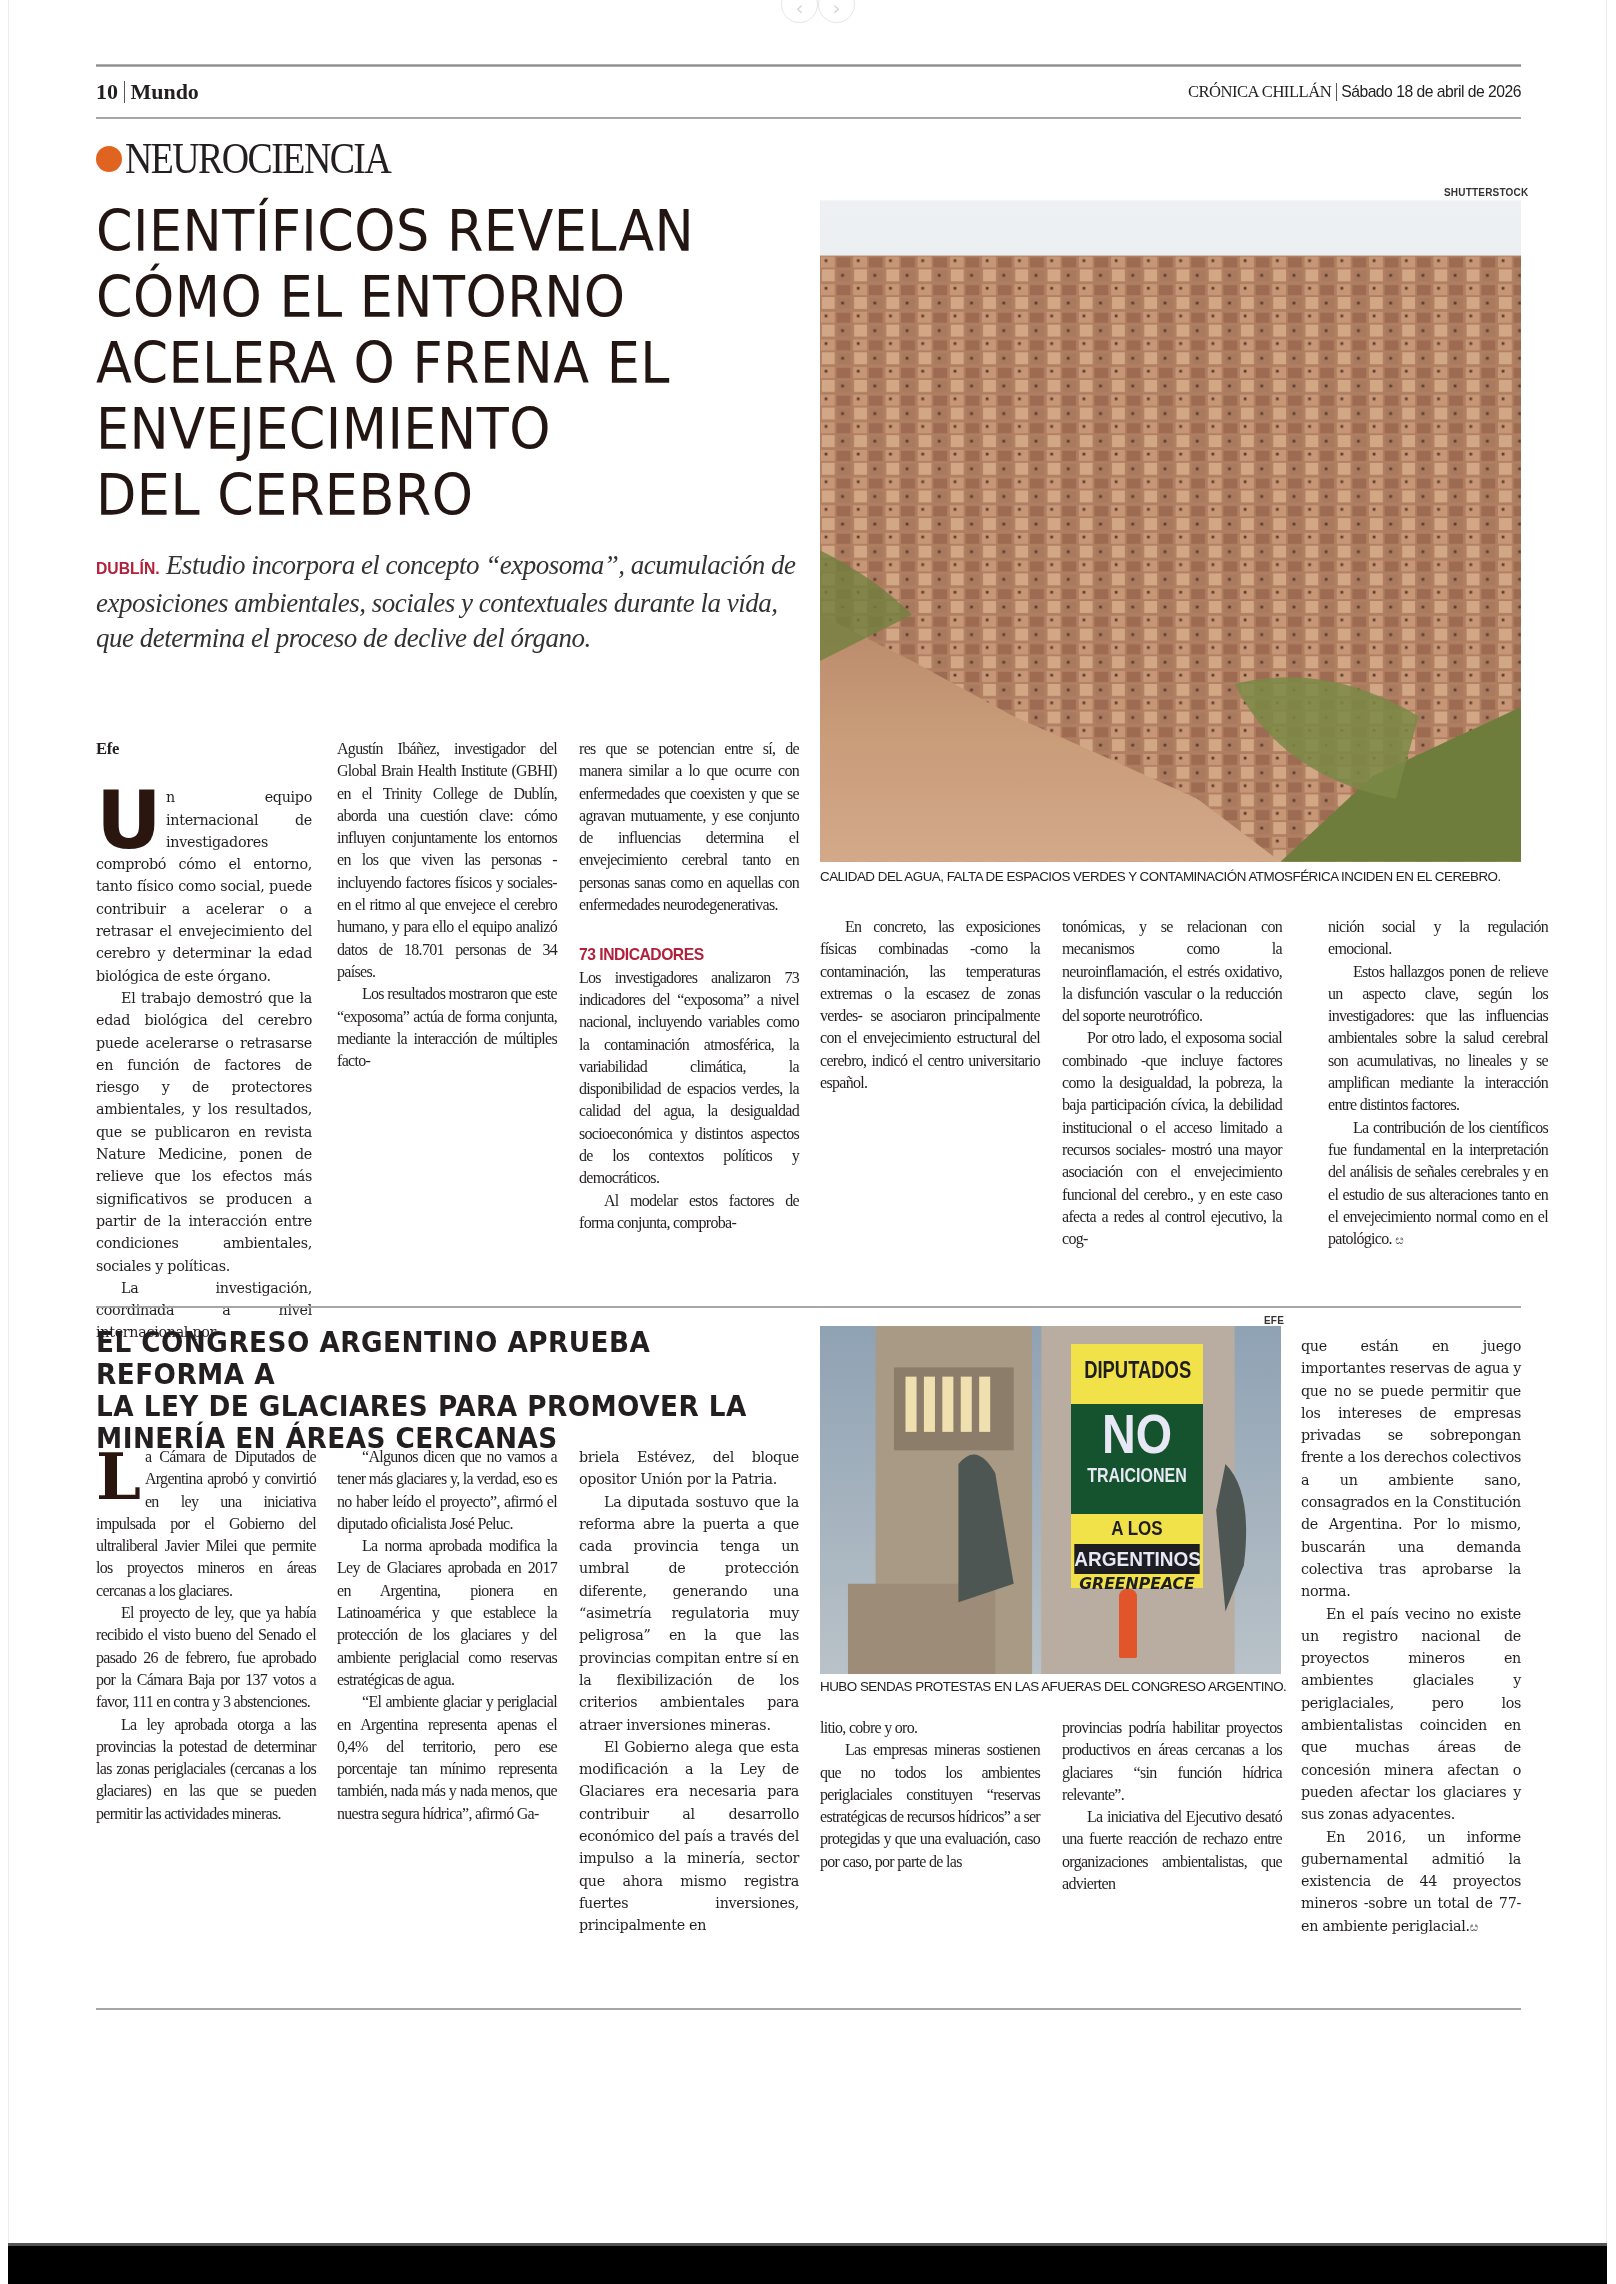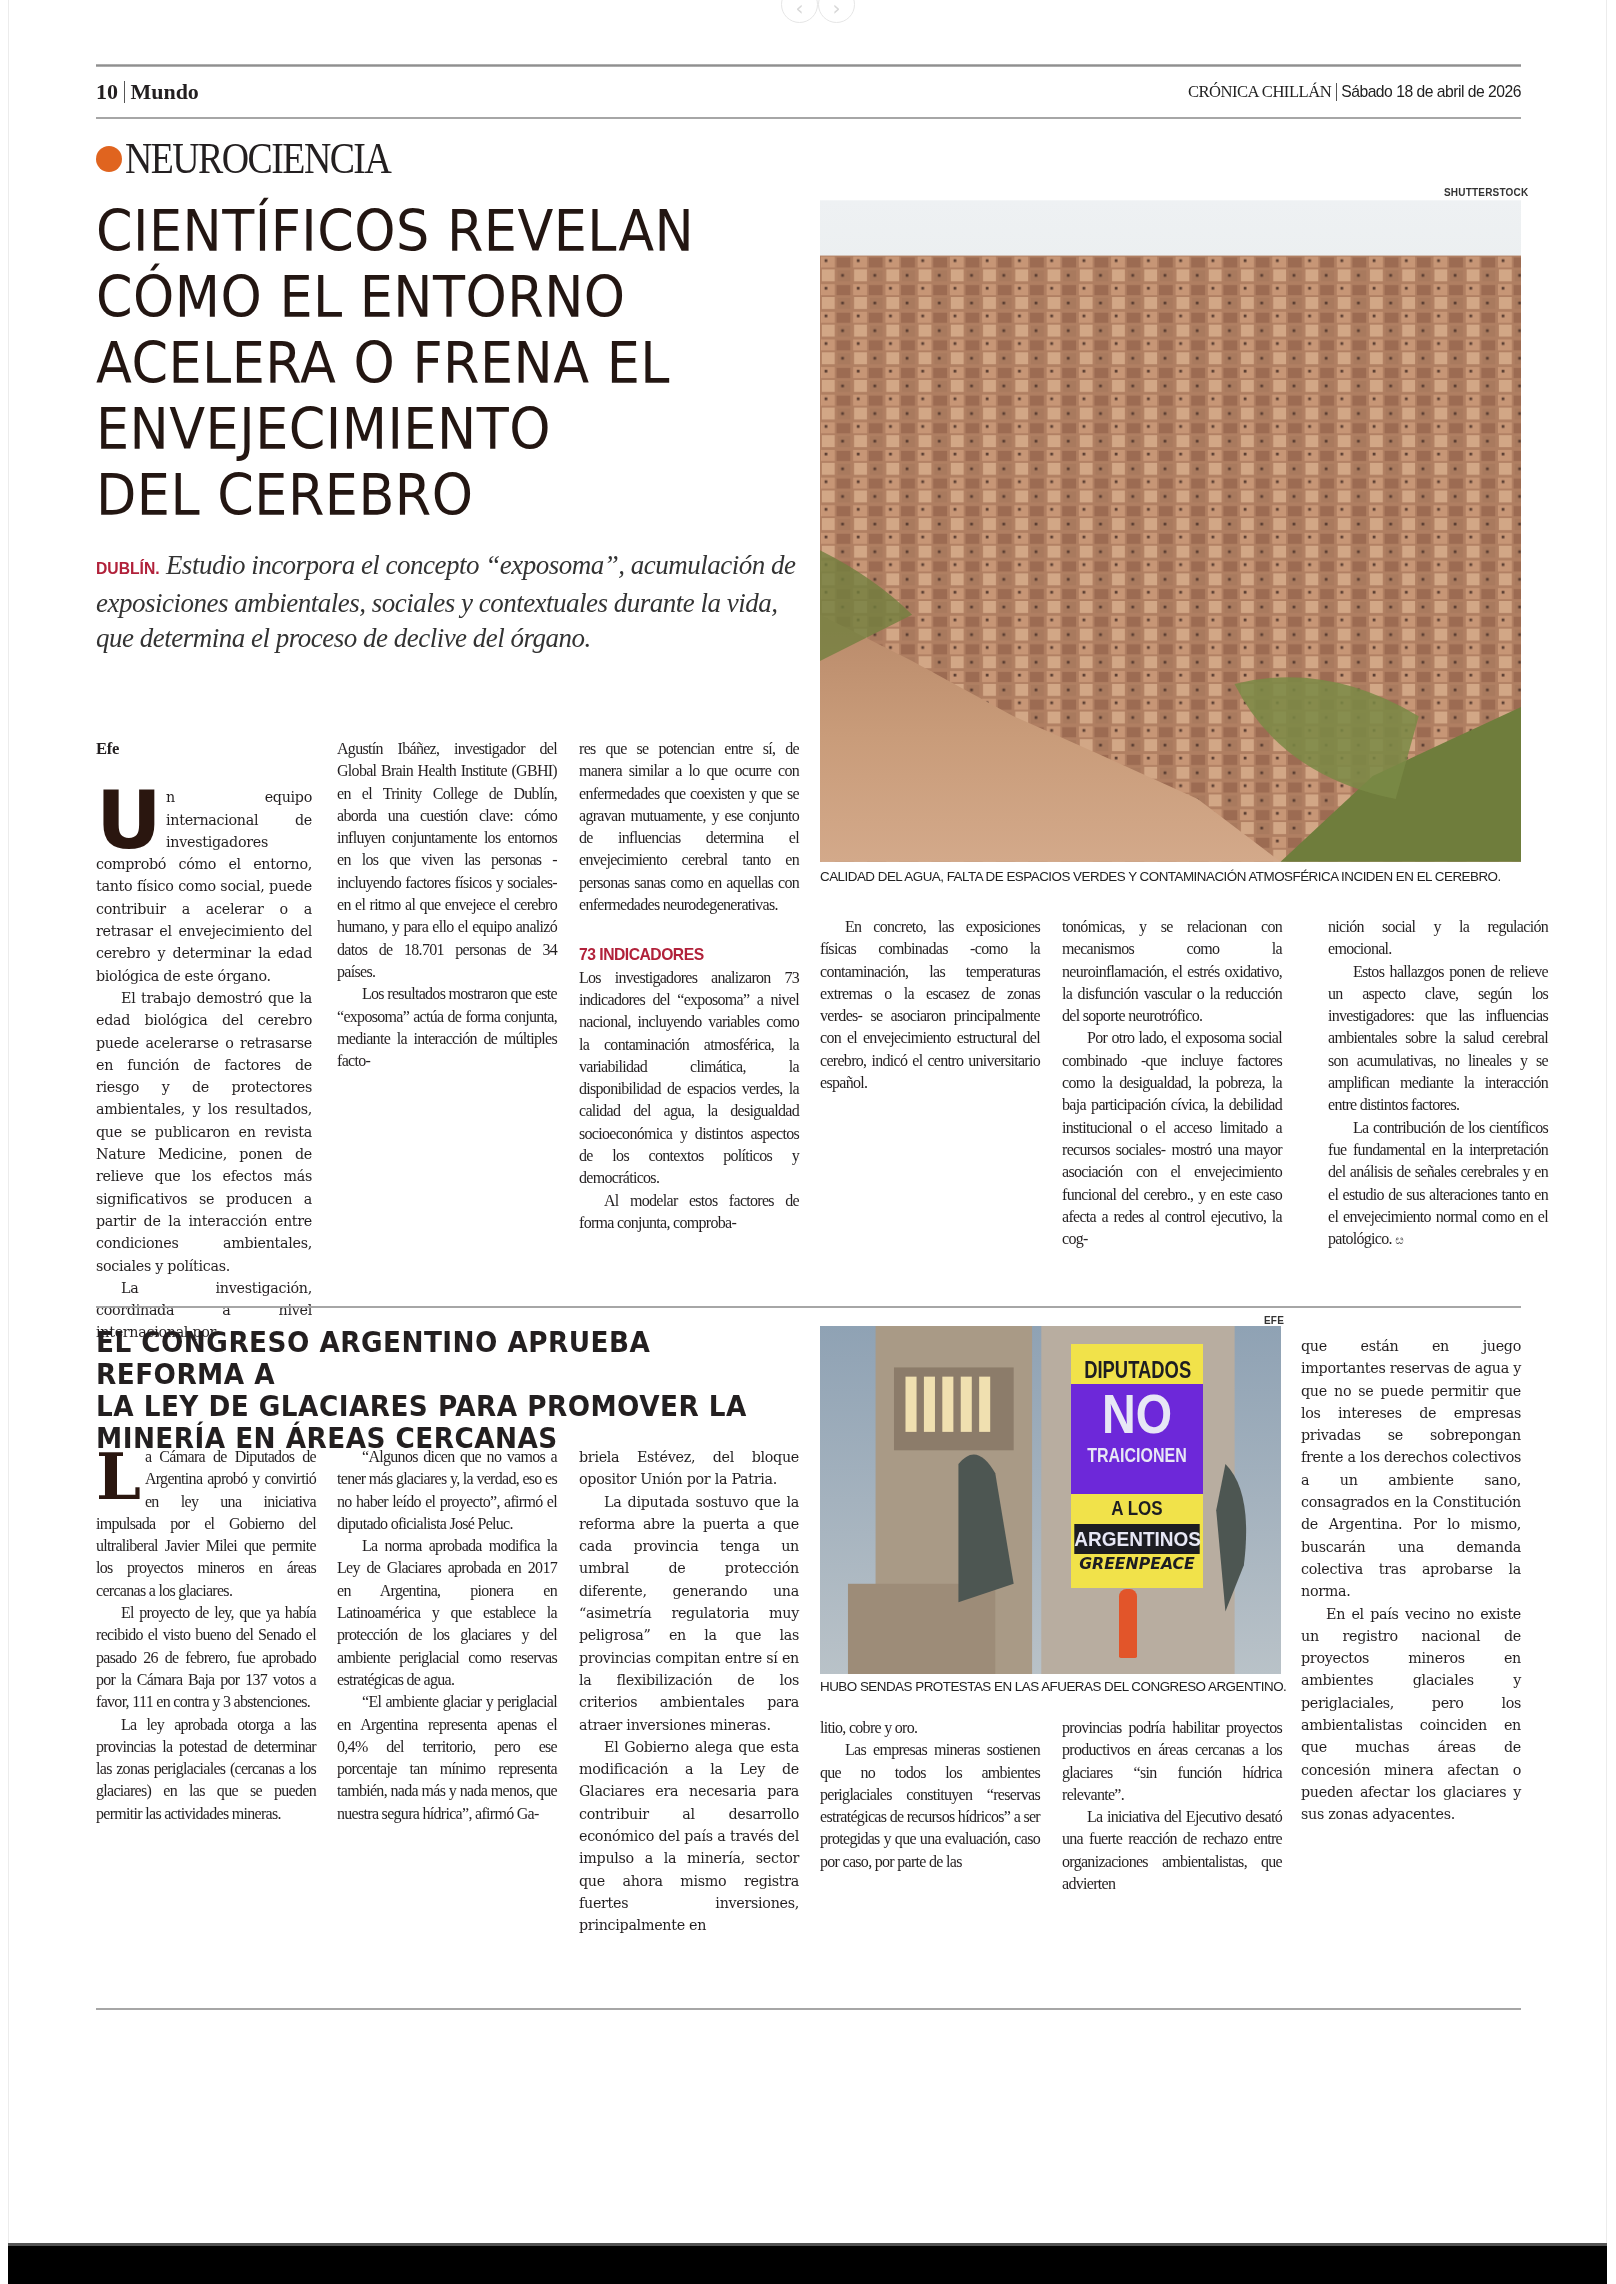--- a/index.html
+++ b/index.html
@@ -179,21 +179,21 @@
       <rect x="265" y="110" width="24" height="120" fill="#f0e0b0"></rect>
       <rect x="305" y="110" width="24" height="120" fill="#f0e0b0"></rect>
       <rect x="345" y="110" width="24" height="120" fill="#f0e0b0"></rect>
       <rect x="60" y="560" width="320" height="196" fill="#9d8c78"></rect>
       <rect x="480" y="0" width="420" height="756" fill="#b8ada0"></rect>
       <path d="M300 300 Q340 250 380 320 L420 560 L300 600 Z" fill="#4d5652"></path>
       <path d="M880 300 Q940 360 920 520 L880 620 L860 400 Z" fill="#4d5652"></path>
     </svg>
     <div style="position:absolute; left:251px; top:18.4px; width:132px; height:244px; background:#f1e24a; font-family:'Liberation Sans', sans-serif; font-weight:bold; text-align:center;">
       <div style="font-size:23px; padding-top:13px; color:#1d1d22; transform:scaleX(0.8);">DIPUTADOS</div>
-      <div style="background:#6d28d9; color:#e7e7f5; margin-top:0; height:110px;">
+      <div style="background:#14532d; color:#e7e7f5; margin-top:20px; height:110px;">
         <div style="font-size:55px; line-height:60px; transform:scaleX(0.85);">NO</div>
         <div style="font-size:20px; transform:scaleX(0.8);">TRAICIONEN</div>
       </div>
       <div style="font-size:20px; color:#1d1d22; line-height:29.5px; transform:scaleX(0.85);">A LOS</div>
       <div style="background:#1d1d22; color:#e7e7f5; font-size:20px; line-height:30px; transform:scaleX(0.95);">ARGENTINOS</div>
       <div style="font-family:'DejaVu Sans', sans-serif; font-style:italic; font-size:15.7px; color:#1d1d22; ">GREENPEACE</div>
     </div>
     <div style="position:absolute; left:299px; top:263px; width:18.4px; height:69px; background:#e2552a; border-radius:7.4px 7.4px 1.8px 1.8px;"></div>
   </div>
   <div class="caption" style="left:724px; top:1615px;">HUBO SENDAS PROTESTAS EN LAS AFUERAS DEL CONGRESO ARGENTINO.</div>
@@ -222,19 +222,20 @@
   </div>
 
   <div class="col narrow" style="left:966px; top:1653px; width:220px;">
     <p class="noindent">provincias podría habilitar proyectos productivos en áreas cercanas a los glaciares “sin función hídrica relevante”.</p>
     <p>La iniciativa del Ejecutivo desató una fuerte reacción de rechazo entre organizaciones ambientalistas, que advierten</p>
   </div>
 
   <div class="col wide" style="left:1205px; top:1271px; width:220px;">
     <p class="noindent">que están en juego importantes reservas de agua y que no se puede permitir que los intereses de empresas privadas se sobrepongan frente a los derechos colectivos a un ambiente sano, consagrados en la Constitución de Argentina. Por lo mismo, buscarán una demanda colectiva tras aprobarse la norma.</p>
     <p>En el país vecino no existe un registro nacional de proyectos mineros en ambientes glaciales y periglaciales, pero los ambientalistas coinciden en que muchas áreas de concesión minera afectan o pueden afectar los glaciares y sus zonas adyacentes.</p>
+    <p><span>En 2016, un informe gubernamental admitió la existencia de 44 proyectos mineros -sobre un total de 77- en ambiente periglacial.</span><span class="endmark">ೞ</span></p>
   </div>
 
   <div class="rule thin" style="position:absolute; top:1944px; left:0; width:1425px;"></div>
 </div>
 
 <div class="black-bar"></div>
 
 
 </body></html>

